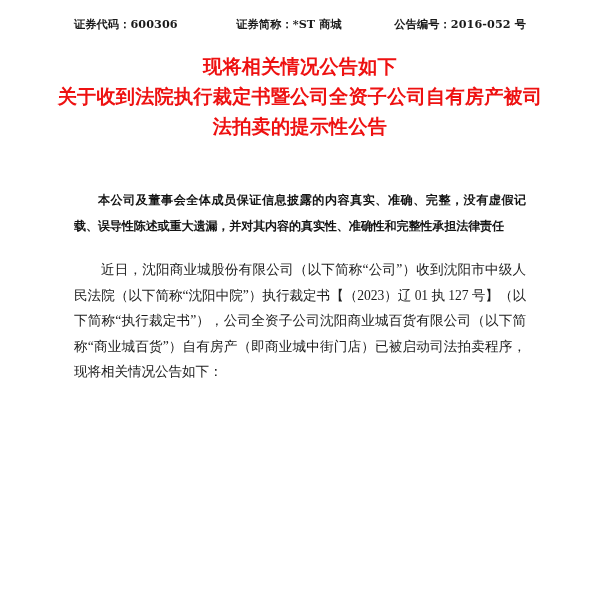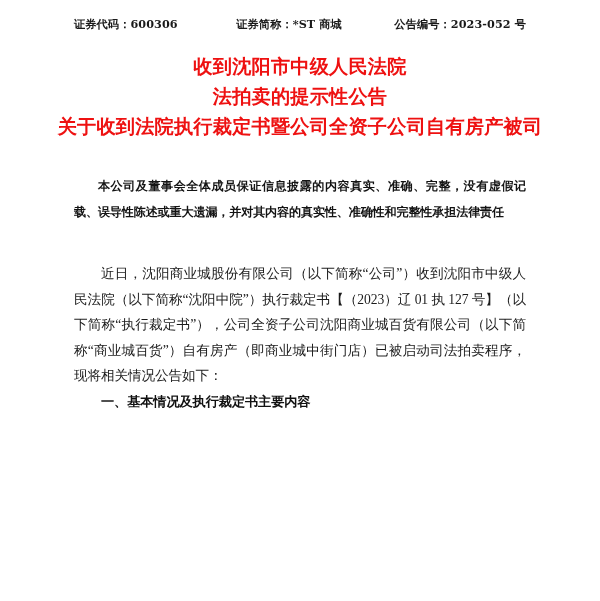--- a/index.html
+++ b/index.html
@@ -48,35 +48,35 @@
     font-weight: 700;
     font-size: 19.2px;
     line-height: 30px;
     color: #ee1111;
     letter-spacing: 0.2px;
   }
   .title-line { display: block; }
 
   
   .disclaimer {
-    margin-top: 31px;
+    margin-top: 45px;
     padding: 0 74px;
     font-family: "DejaVu Serif", "Liberation Serif", serif;
     font-weight: 700;
     font-size: 12.1px;
     line-height: 26px;
     text-align: justify;
     text-indent: 24px;
     letter-spacing: -0.15px;
     color: #131313;
   }
 
   
   .body-block {
-    margin-top: 36px;
+    margin-top: 18px;
     padding: 0 74px;
   }
   .para {
     font-family: "Liberation Serif", "DejaVu Serif", serif;
     font-size: 13.6px;
     line-height: 25.5px;
     text-align: justify;
     text-indent: 27px;
     color: #1b1b1b;
     margin: 0;
@@ -95,29 +95,28 @@
   .para.tight { text-indent: 0; }
 </style>
 </head>
 <body>
 
 <div class="page">
 
   <div class="doc-header">
     <span class="hcell">证券代码：600306</span>
     <span class="hcell mid">证券简称：*ST 商城</span>
-    <span class="hcell">公告编号：2023-052 号</span>
+    <span class="hcell">公告编号：2016-052 号</span>
   </div>
 
   <div class="title-block">
-    <span class="title-line">收到沈阳市中级人民法院</span>
+    <span class="title-line">现将相关情况公告如下</span>
+    <span class="title-line">关于收到法院执行裁定书暨公司全资子公司自有房产被司</span>
     <span class="title-line">法拍卖的提示性公告</span>
-    <span class="title-line">关于收到法院执行裁定书暨公司全资子公司自有房产被司</span>
   </div>
 
   <div class="disclaimer">本公司及董事会全体成员保证信息披露的内容真实、准确、完整，没有虚假记载、误导性陈述或重大遗漏，并对其内容的真实性、准确性和完整性承担法律责任</div>
 
   <div class="body-block">
     <p class="para">近日，沈阳商业城股份有限公司（以下简称“公司”）收到沈阳市中级人民法院（以下简称“沈阳中院”）执行裁定书【（2023）辽 01 执 127 号】（以下简称“执行裁定书”），公司全资子公司沈阳商业城百货有限公司（以下简称“商业城百货”）自有房产（即商业城中街门店）已被启动司法拍卖程序，现将相关情况公告如下：</p>
-    <p class="section-heading">一、基本情况及执行裁定书主要内容</p>
   </div>
 
 </div>
 
 </body></html>

